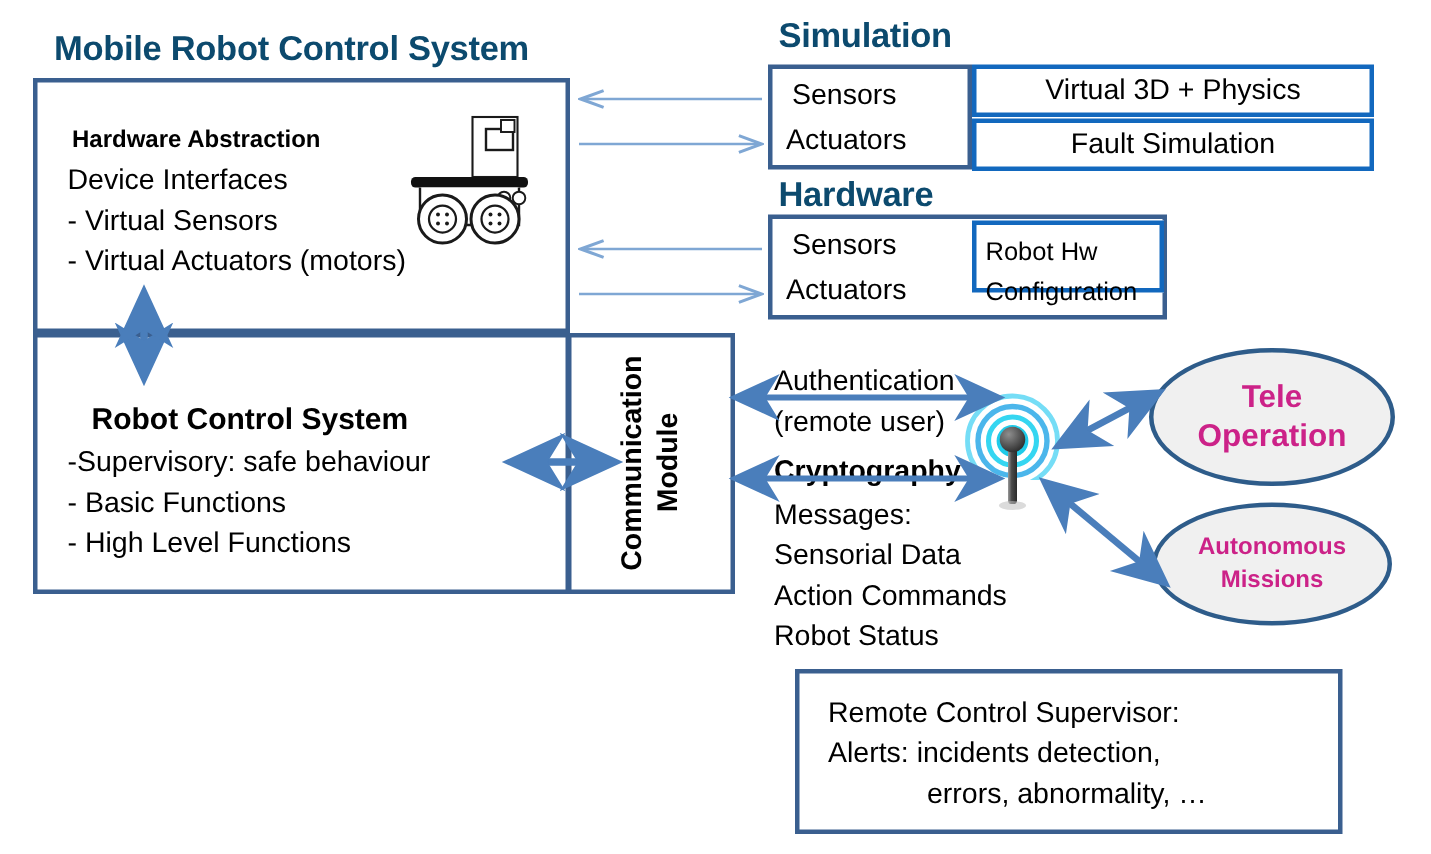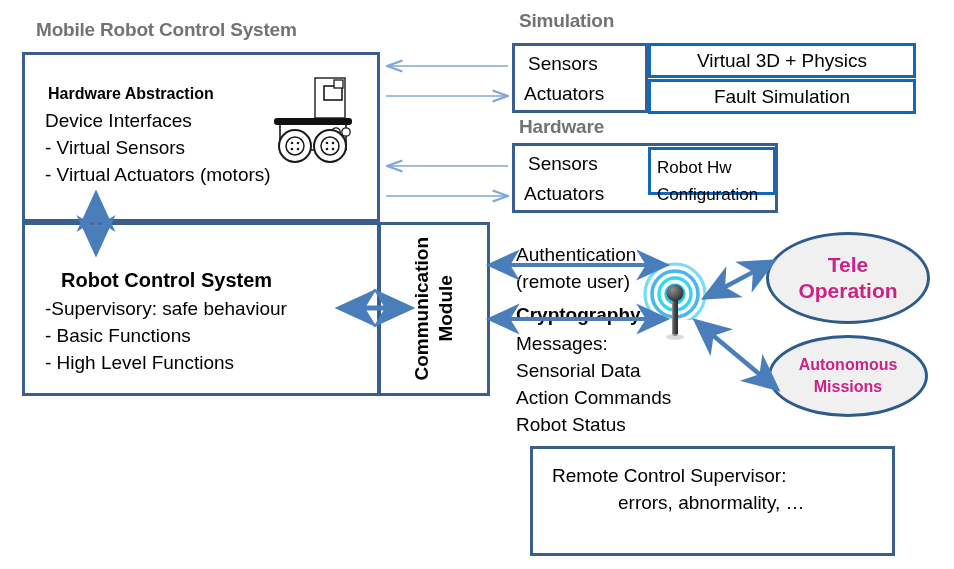--- a/index.html
+++ b/index.html
@@ -12,23 +12,23 @@
     width: 954px;
     height: 569px;
     background: #ffffff;
     font-family: "Liberation Sans", sans-serif;
     overflow: hidden;
   }
   .abs { position: absolute; }
 
   
   .red-heading {
-    color: #737373;
+    color: #0c4a6e;
     font-weight: bold;
-    font-size: 19px;
+    font-size: 23px;
     letter-spacing: -0.2px;
     white-space: nowrap;
   }
 
   
   .box-dark {
     border: 3px solid #3A5F8F;
     background: transparent;
     box-sizing: border-box;
   }
@@ -221,20 +221,21 @@
 
   <div class="abs ellipse" style="left:768px; top:335px; width:160px; height:82px; font-size:16px; line-height:22px;">
     <div>
       <div>Autonomous</div>
       <div>Missions</div>
     </div>
   </div>
 
   <div class="abs box-dark" style="left:530px; top:446px; width:365px; height:110px; background:#ffffff;">
     <div class="txt" style="margin-left:19px; margin-top:13px;">Remote Control Supervisor:</div>
+    <div class="txt" style="margin-left:19px;">Alerts: incidents detection,</div>
     <div class="txt" style="margin-left:85px;">errors, abnormality, …</div>
   </div>
 
   <svg class="overlay">
     <defs>
       <marker id="arrHeadThick" markerWidth="9" markerHeight="9" refX="7.2" refY="4.5" orient="auto">
         <path d="M0,0.6 L8.5,4.5 L0,8.4 L2.4,4.5 Z" fill="#4A7EBB"></path>
       </marker>
       <marker id="arrHeadThickStart" markerWidth="9" markerHeight="9" refX="1.8" refY="4.5" orient="auto">
         <path d="M9,0.6 L0.5,4.5 L9,8.4 L6.6,4.5 Z" fill="#4A7EBB"></path>

